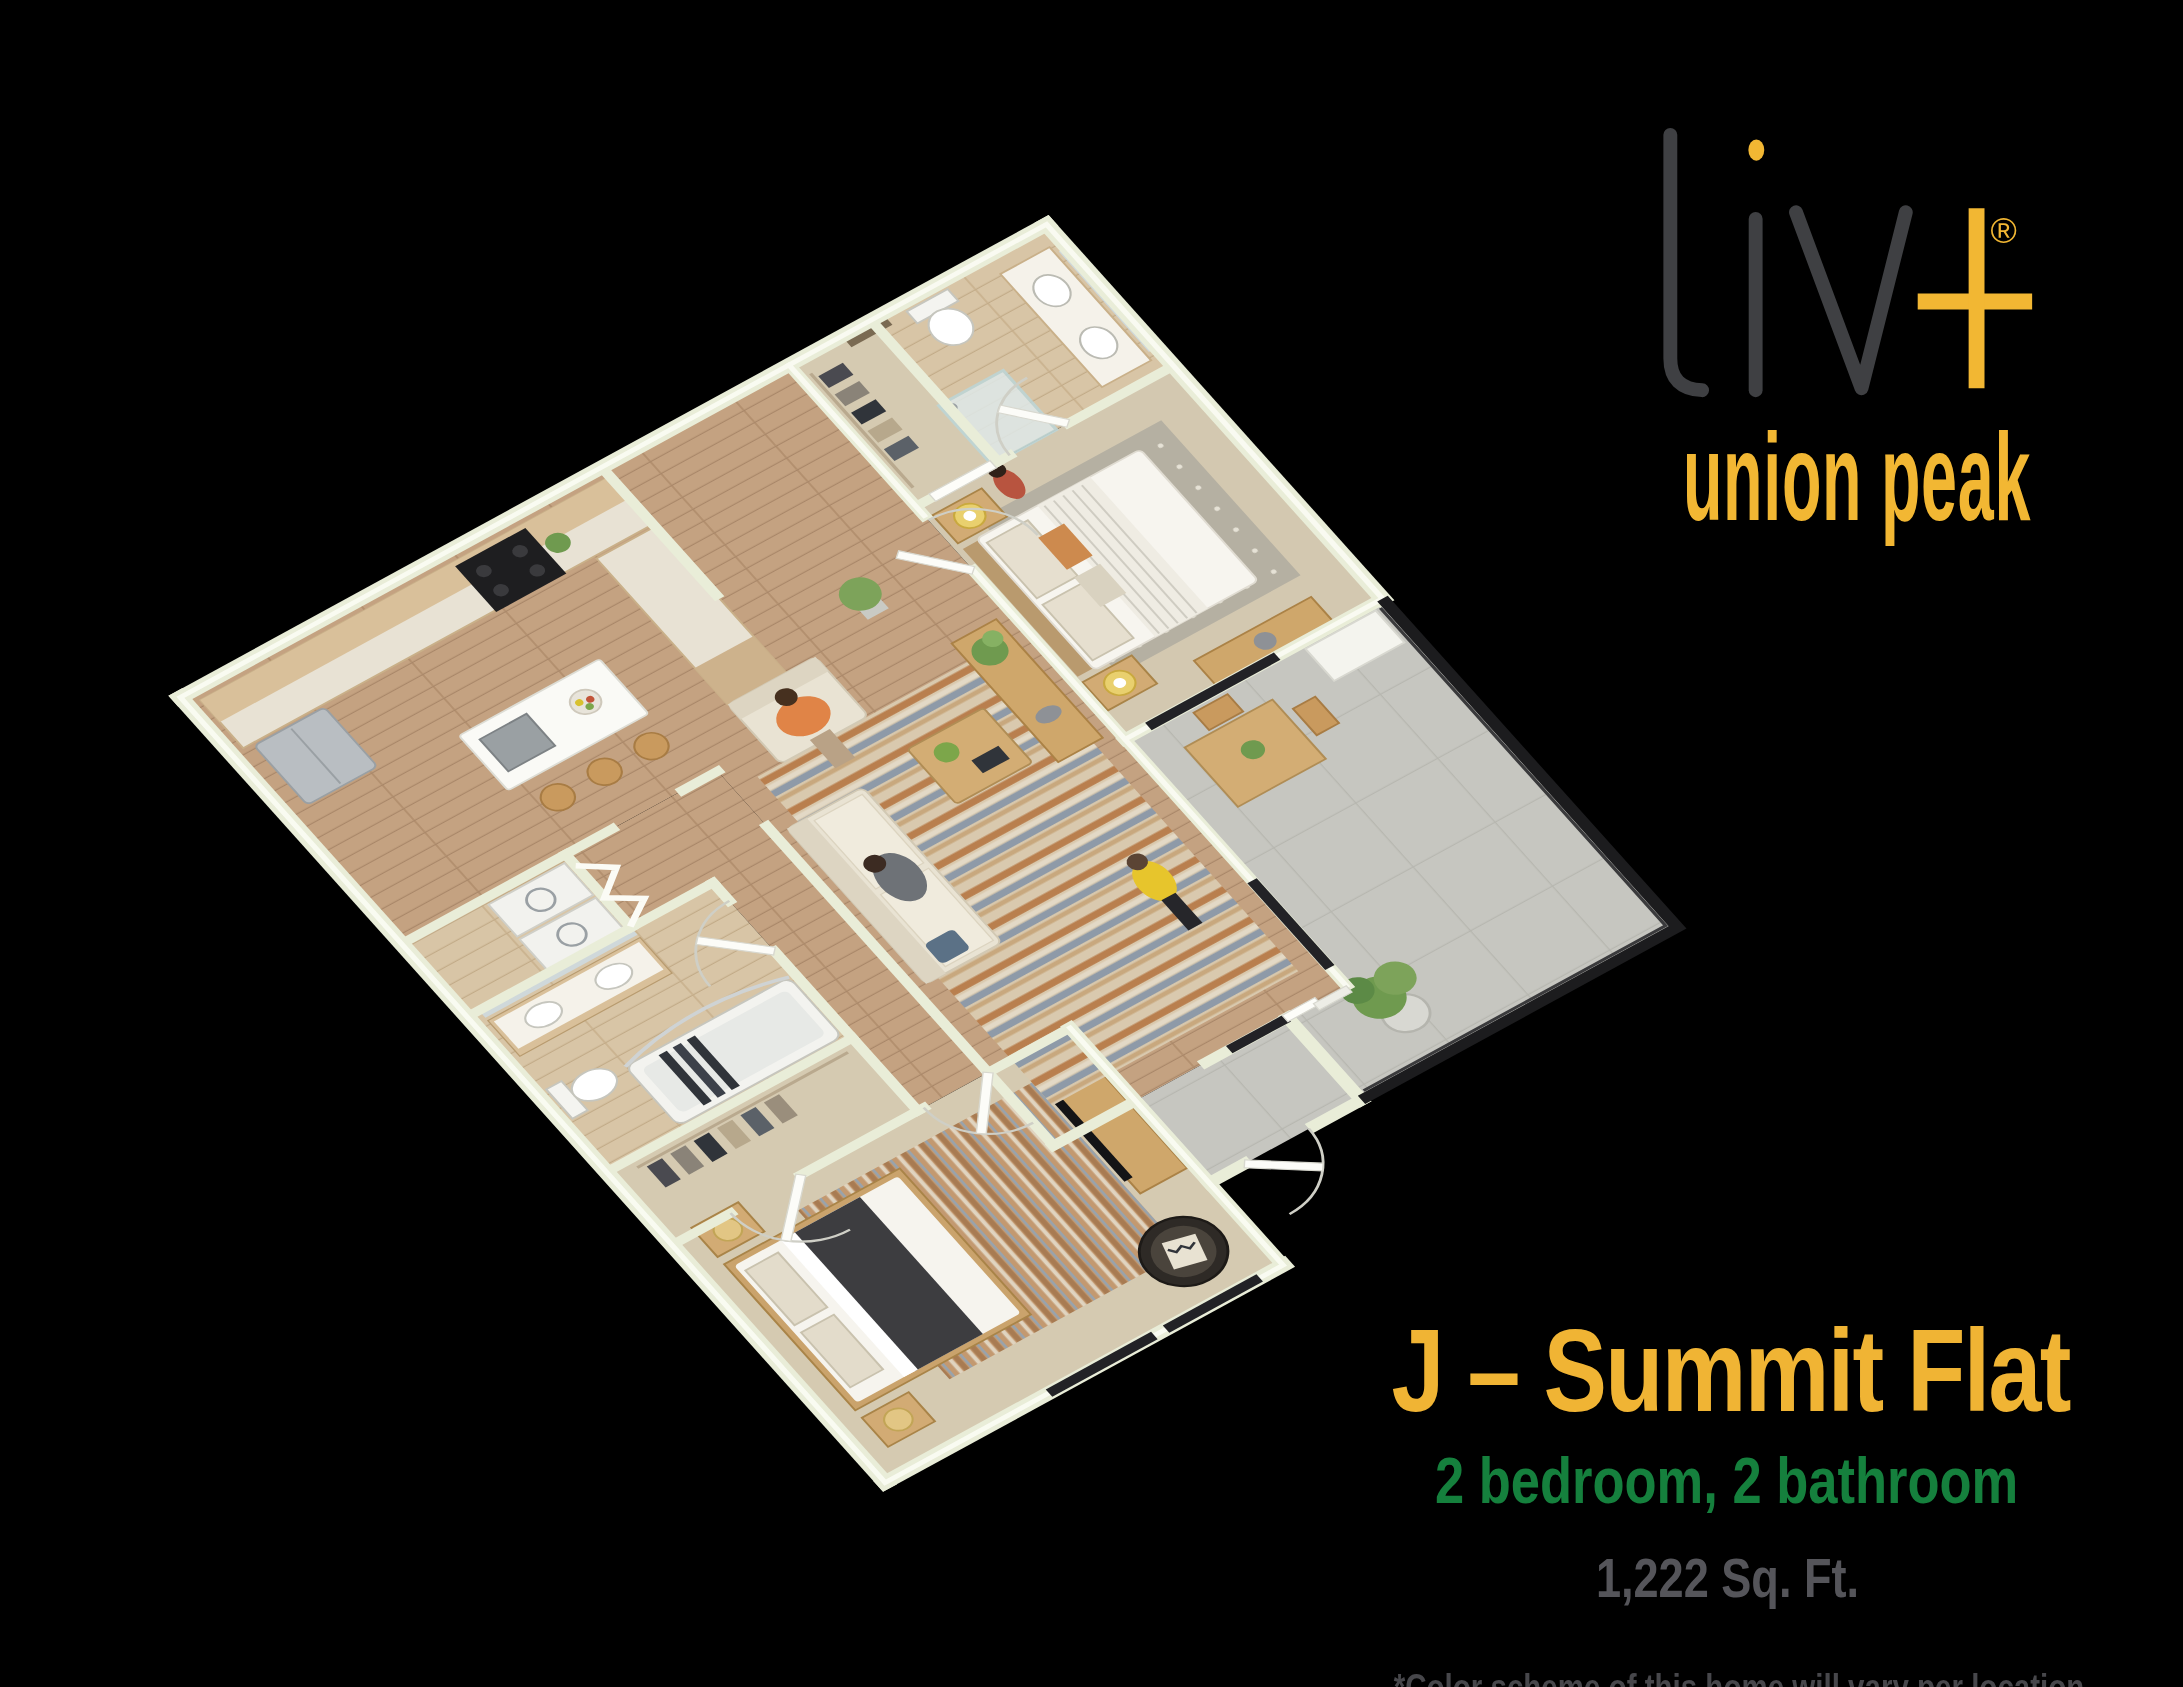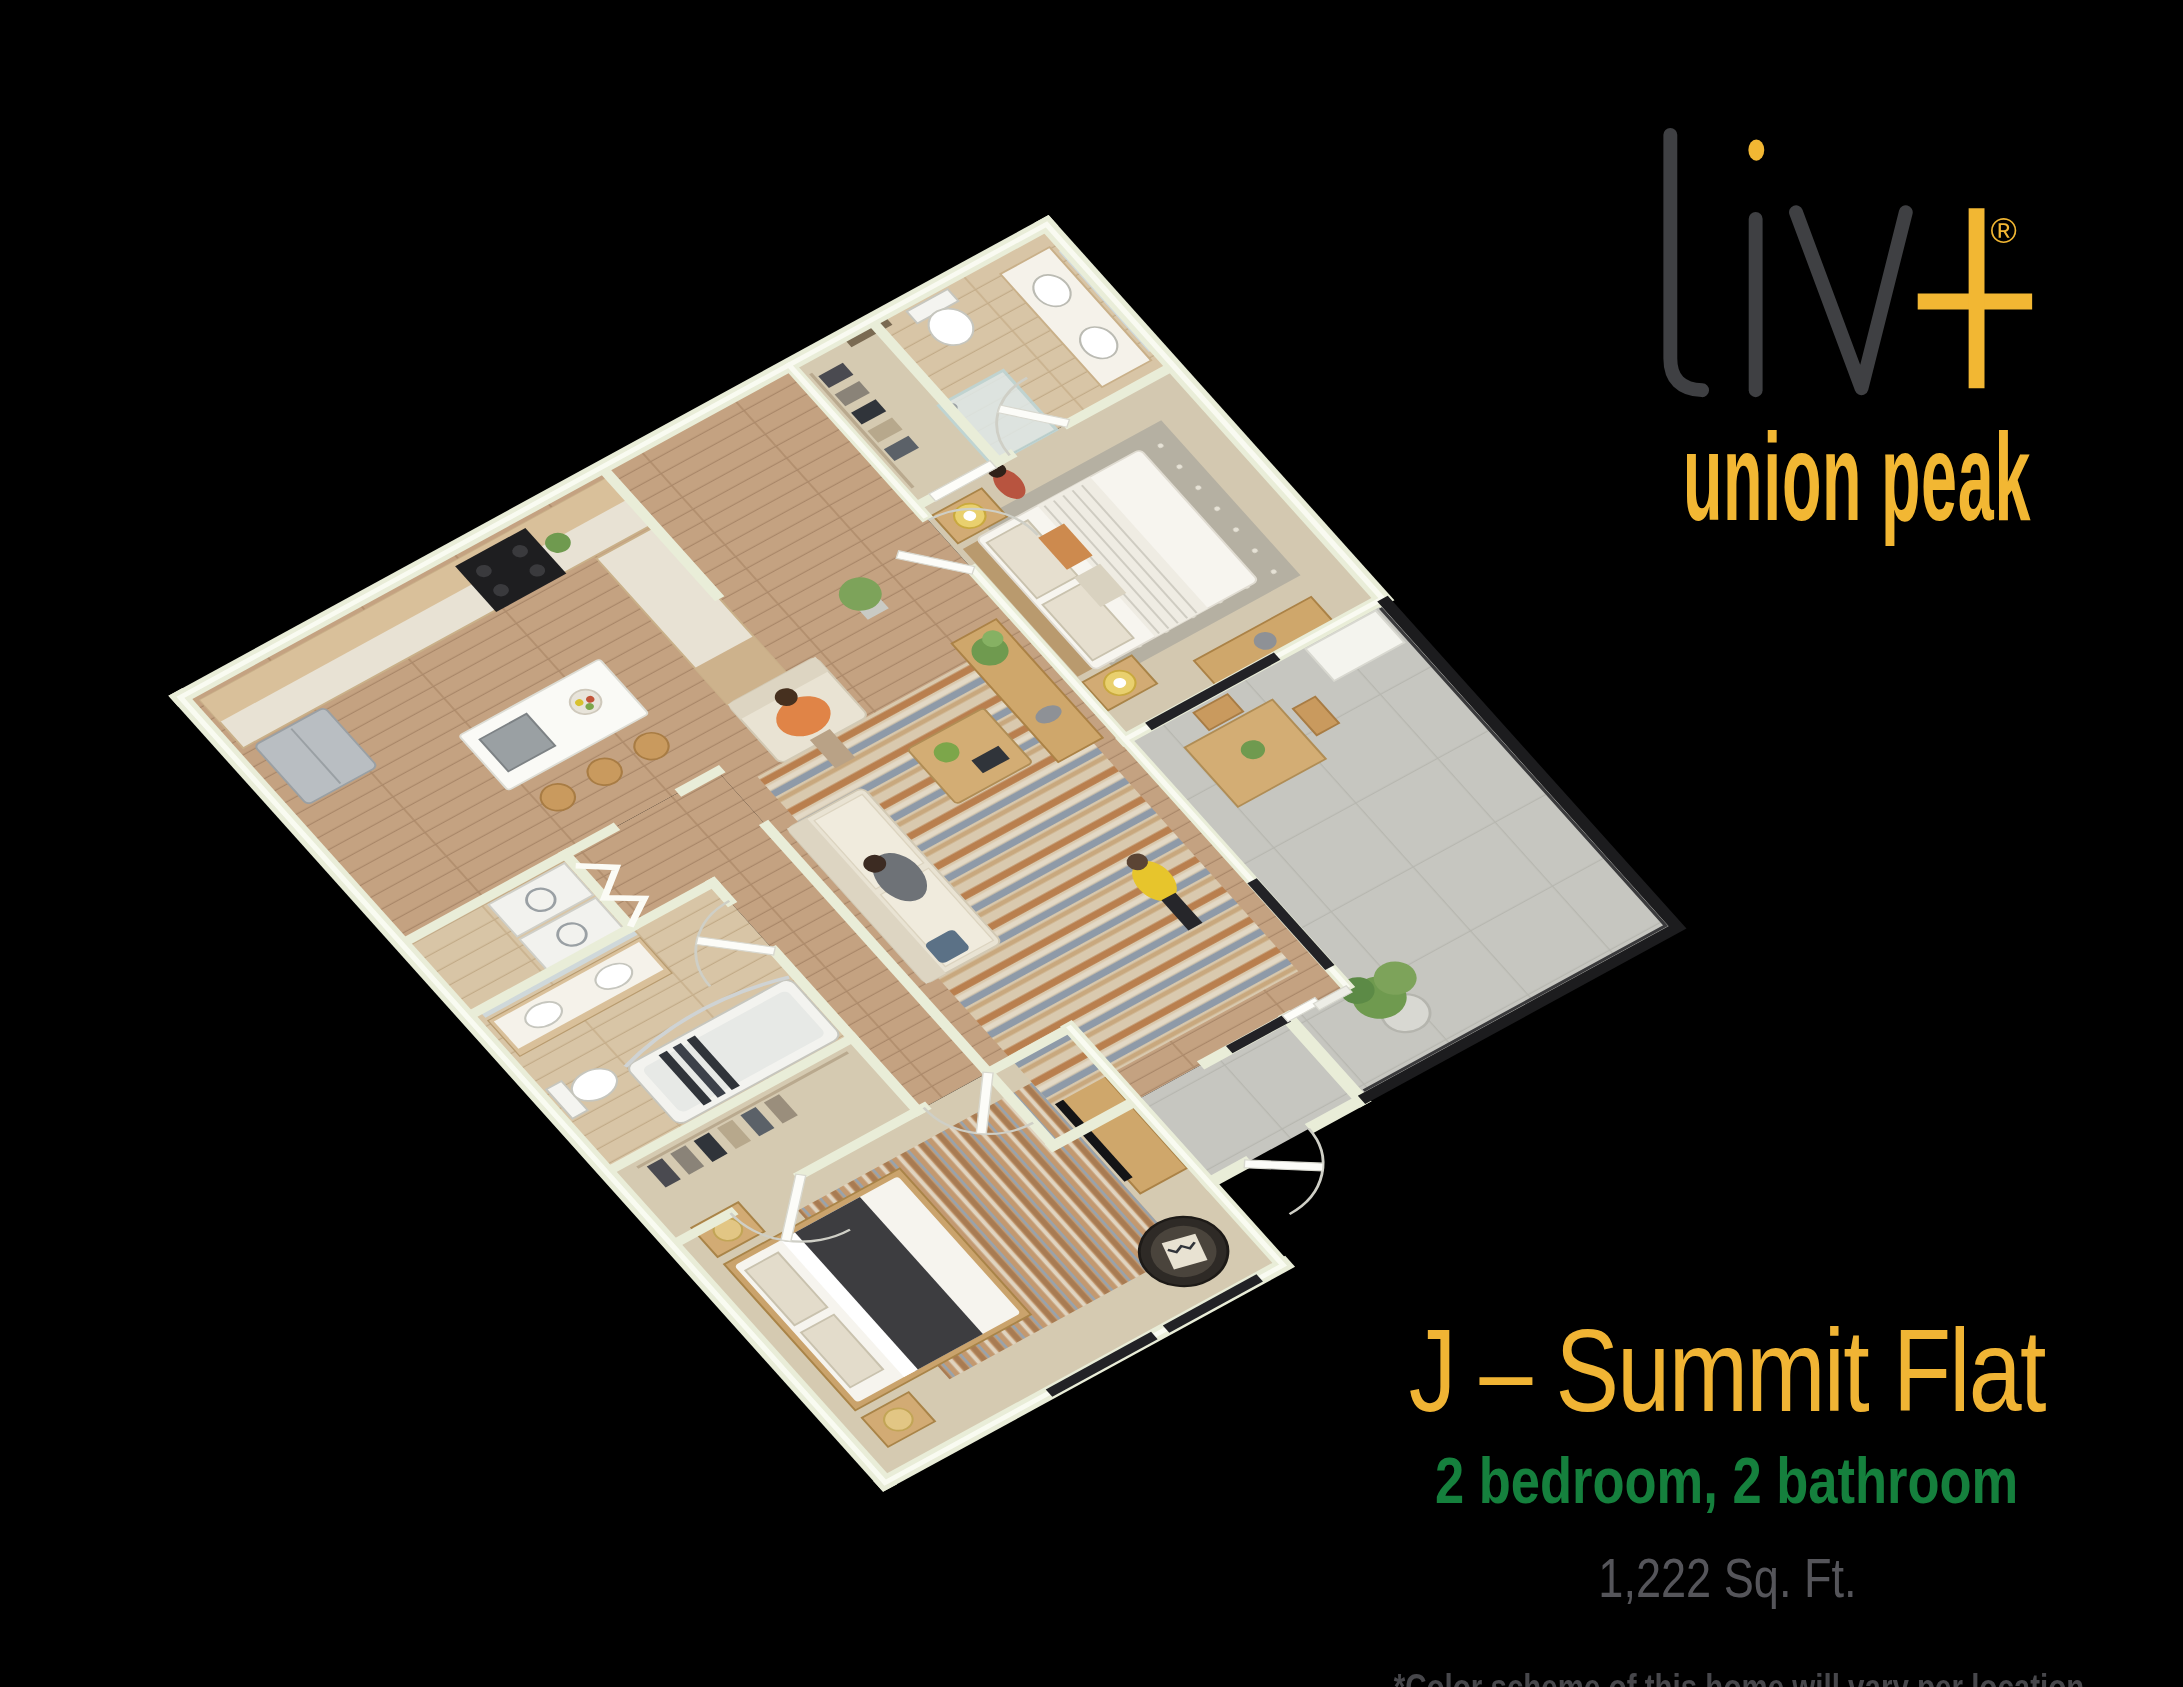--- a/index.html
+++ b/index.html
@@ -3,23 +3,23 @@
 <meta charset="utf-8">
 <style>
   html,body{margin:0;padding:0;background:#000;}
   .canvas{position:relative;width:2183px;height:1687px;background:#000;overflow:hidden;
           font-family:"Liberation Sans",sans-serif;}
   
   .logo{position:absolute;left:1628px;top:99px;width:463px;height:503px;}
   
   .title-block{position:absolute;left:1317px;top:1313px;width:820px;text-align:center;}
   .title-block .squeeze{display:inline-block;transform:scaleX(.82);transform-origin:50% 50%;white-space:nowrap;}
-  .plan-title{font-size:116px;font-weight:400;letter-spacing:-2px;color:#F0B434;margin:0;line-height:1;}
+  .plan-title{font-size:116px;font-weight:700;letter-spacing:-2px;color:#F0B434;margin:0;line-height:1;}
   .plan-specs{font-size:64px;font-weight:700;color:#15803d;margin-top:20px;line-height:1;}
-  .plan-area{font-size:55px;font-weight:400;color:#55555A;margin-top:38px;line-height:1;}
+  .plan-area{font-size:55px;font-weight:700;color:#55555A;margin-top:38px;line-height:1;}
   .plan-disclaimer{font-size:36px;font-weight:700;color:#47474B;margin-top:56px;line-height:1.42;}
   
   .plan-svg{position:absolute;left:0;top:0;}
 </style>
 </head>
 <body>
 
 <div class="canvas">
 
   <svg class="plan-svg" width="2183" height="1687" viewBox="0 0 3300 2550">

